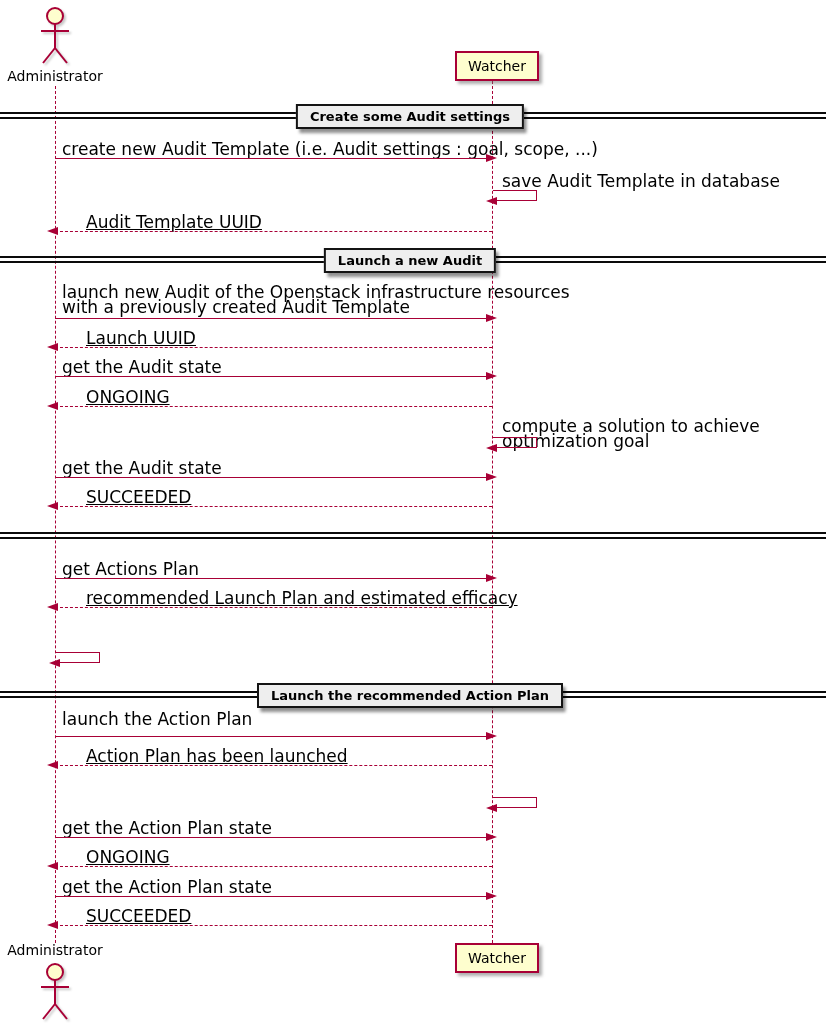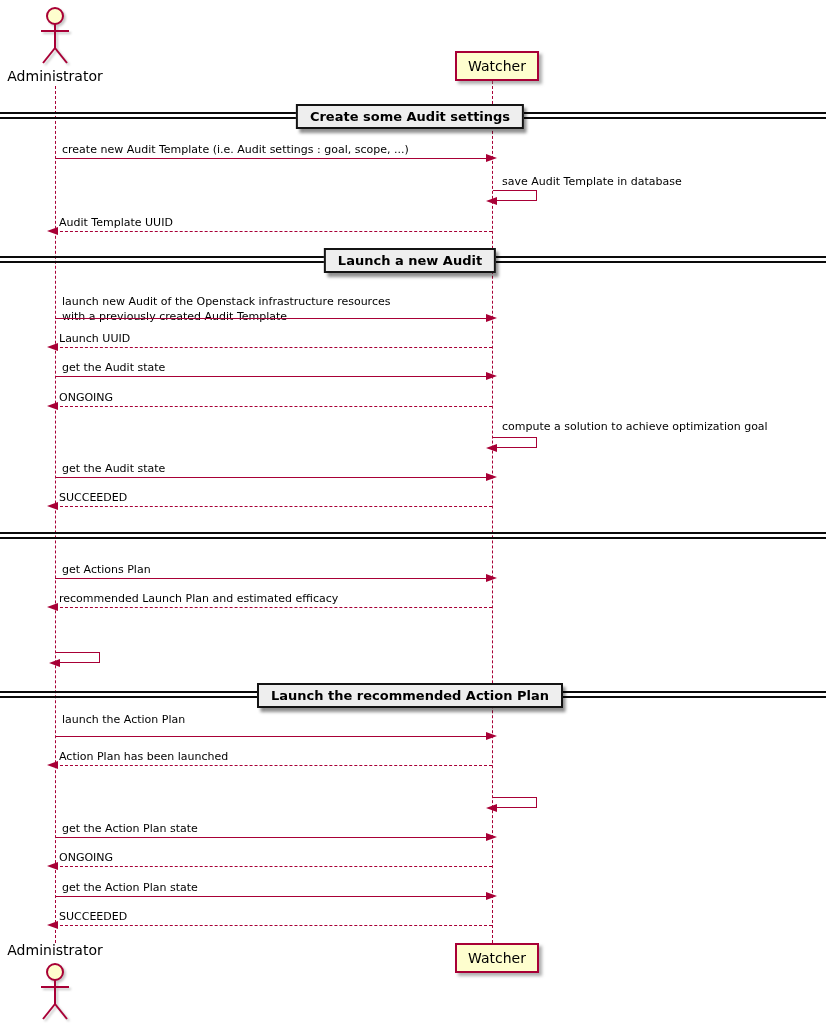--- a/index.html
+++ b/index.html
@@ -31,23 +31,23 @@
     position:absolute; left:0; width:826px; height:7px; box-sizing:border-box;
     border-top:2px solid #0a0a0a; border-bottom:2px solid #0a0a0a;
   }
   .divider-box {
     position:absolute; left:410px; transform:translateX(-50%);
     background:#EEEEEE; border:2px solid #141414;
     font-weight:bold; font-size:13px; padding:3px 12px; white-space:nowrap;
     box-shadow:3px 4px 3px rgba(0,0,0,.45);
   }
 
-  .msg-text { position:absolute; font-size:11px; line-height:15px; white-space:pre-line; }
+  .msg-text { position:absolute; font-size:17px; line-height:15px; white-space:pre-line; }
   .from-a { left:62px; }
-  .ret    { left:59px; }
+  .ret    { left:86px;text-decoration:underline; }
   .from-w { left:502px; }
 
   .arrow { position:absolute; left:55px; width:437px; height:0; }
   .arrow.solid  { border-top:1.5px solid #A80036; }
   .arrow.dashed { border-top:1.5px dashed #A80036; }
   .head { position:absolute; width:0; height:0;
           border-top:4.5px solid transparent; border-bottom:4.5px solid transparent; }
   .head.r { right:-5px; top:-5.5px; border-left:11px solid #A80036; }
   .head.l { left:-8px;  top:-5.5px; border-right:11px solid #A80036; }
 
@@ -92,21 +92,21 @@
     </div>
 
   <div class="msg-text ret" style="top:215px">Audit Template UUID</div>
   <div class="arrow dashed" style="top:231px">
       <i class="head l"></i>
     </div>
 
   <div class="divider-rule" style="top:256px"></div>
   <div class="divider-box" style="top:248px">Launch a new Audit</div>
 
-  <div class="msg-text from-a" style="top:294px">launch new Audit of the Openstack infrastructure resources
+  <div class="msg-text from-a" style="top:285px">launch new Audit of the Openstack infrastructure resources
 with a previously created Audit Template</div>
   <div class="arrow solid" style="top:318px">
       <i class="head r"></i>
     </div>
 
   <div class="msg-text ret" style="top:331px">Launch UUID</div>
   <div class="arrow dashed" style="top:347px">
       <i class="head l"></i>
     </div>
 

